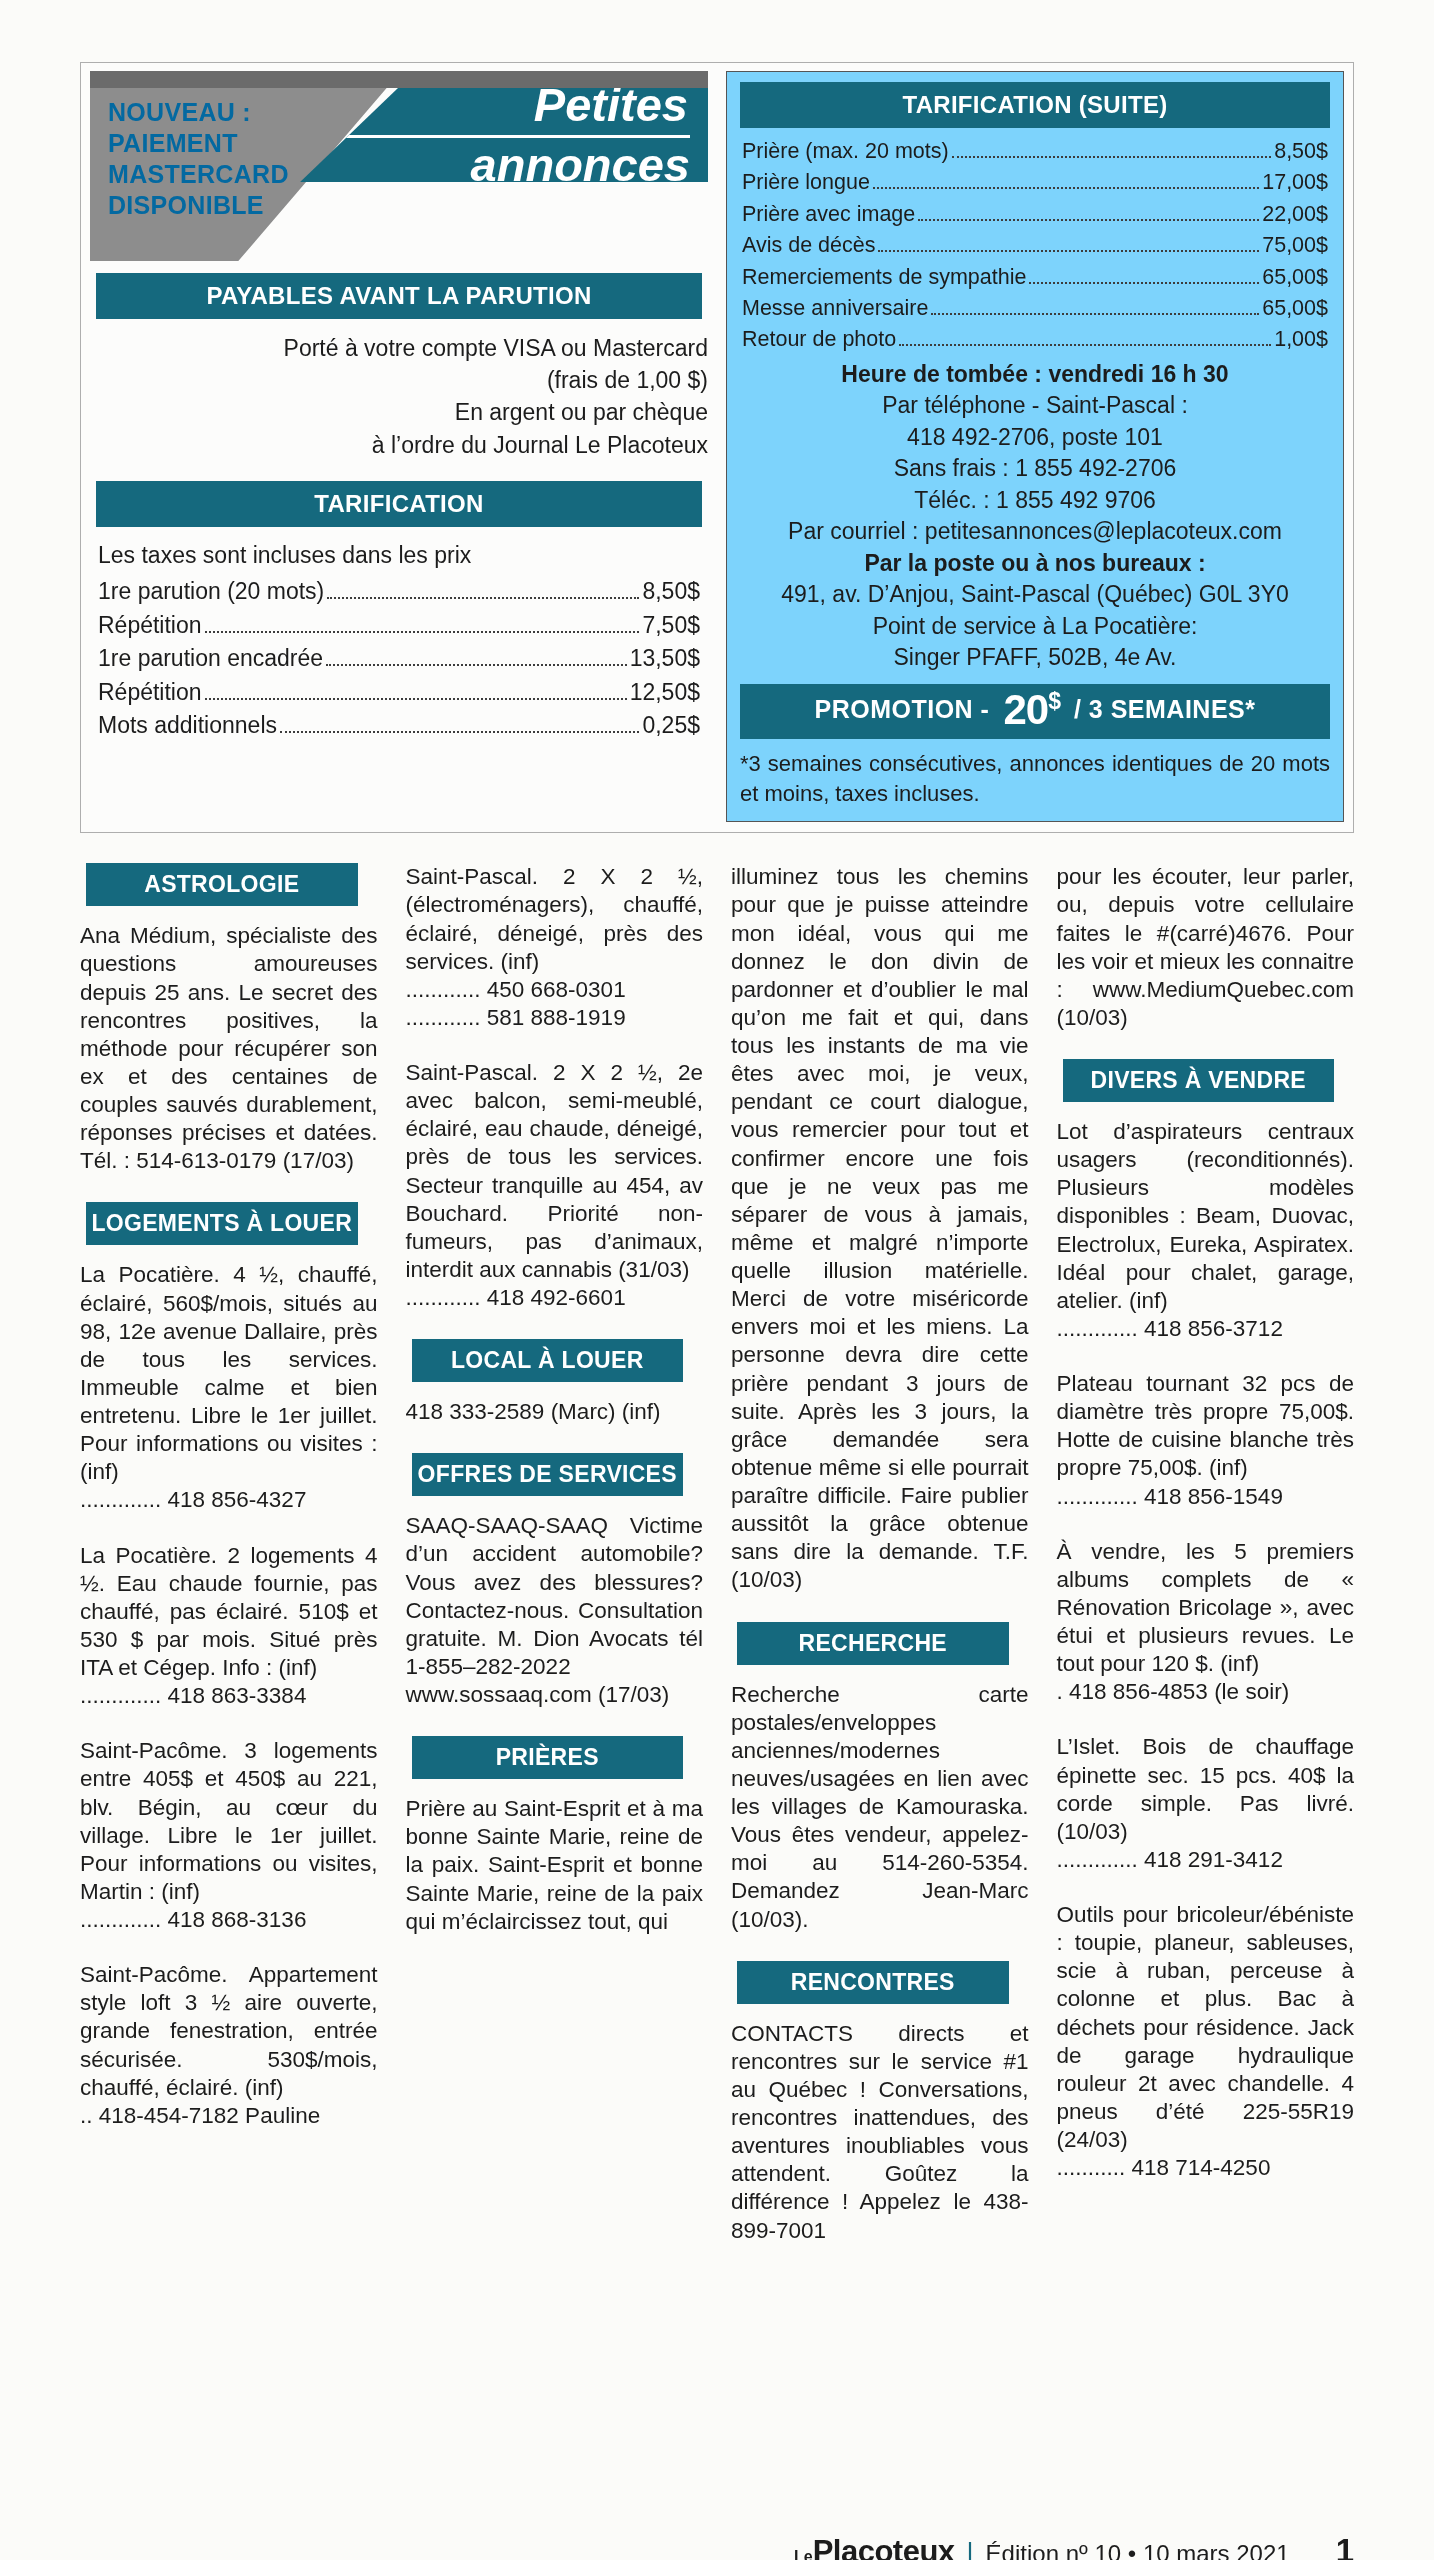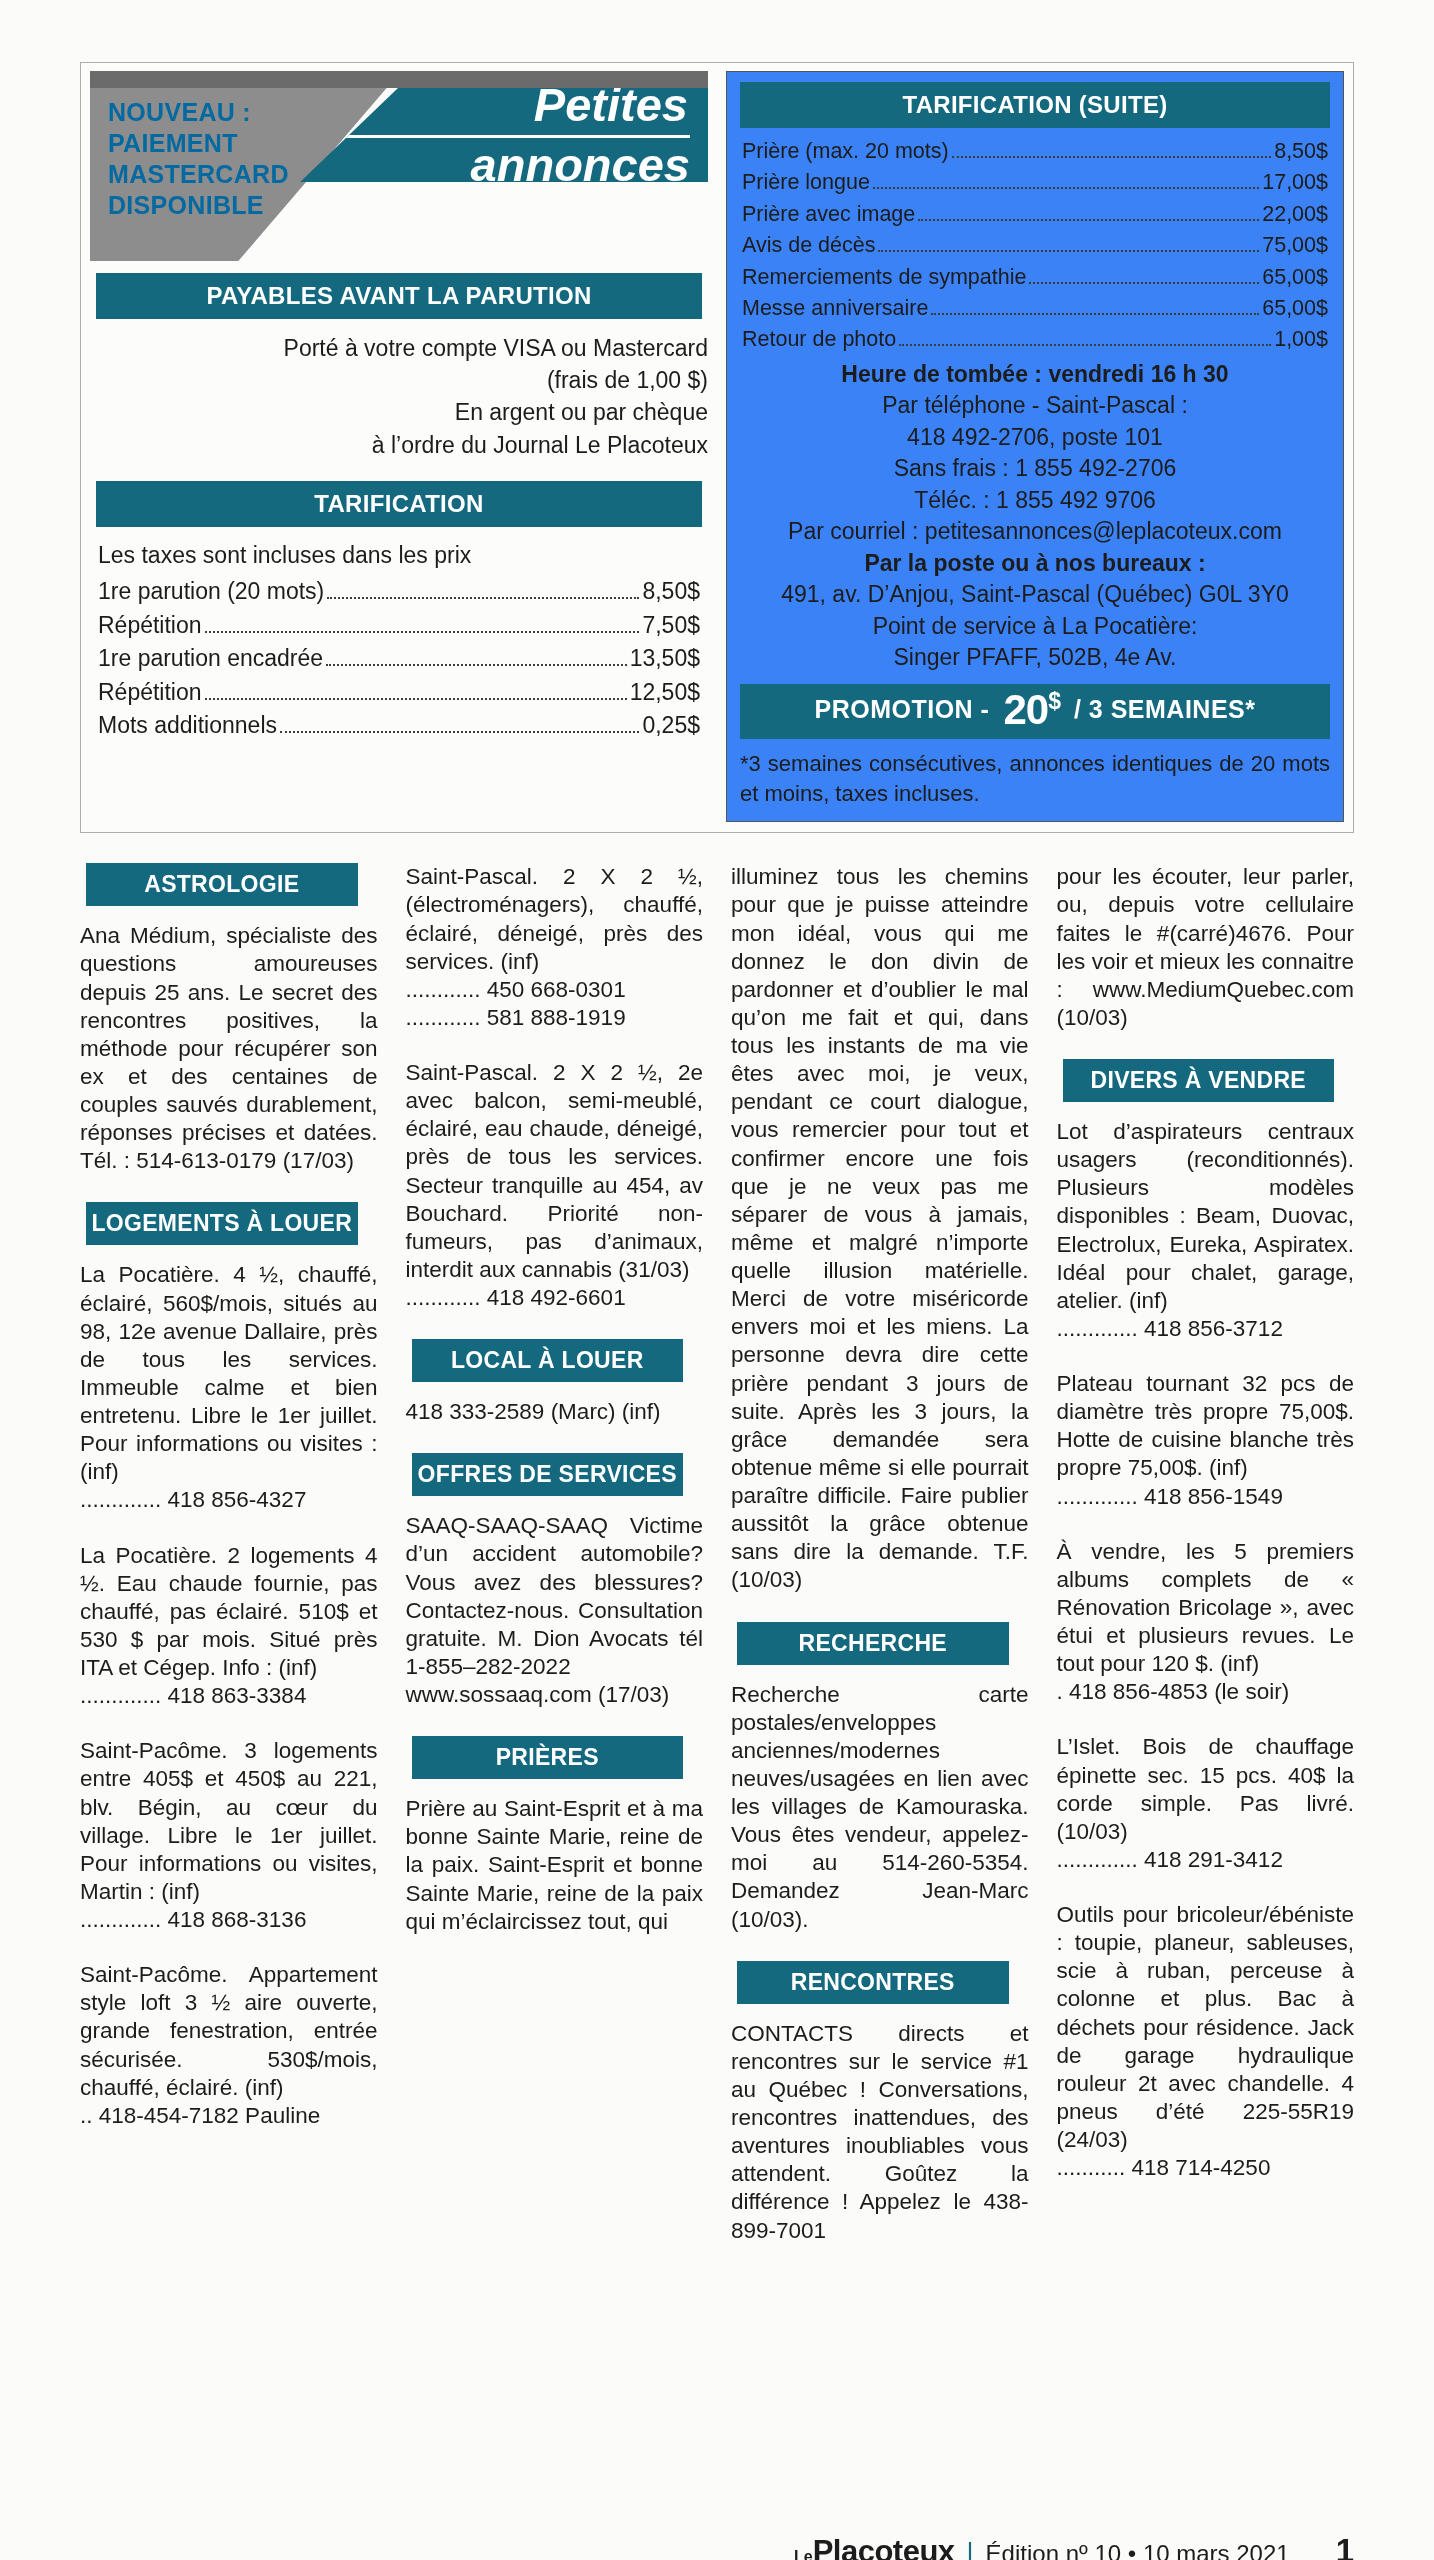--- a/index.html
+++ b/index.html
@@ -18,21 +18,21 @@
 
   
   .top-wrap{
     margin:62px 80px 0;
     border:1px solid #aeaeae;
     background:#fcfcfb;
     display:grid;grid-template-columns:1fr 1fr;gap:18px;
     padding:8px 9px 10px;
   }
   .top-left{display:flex;flex-direction:column;}
-  .top-right{border:1px solid #555;padding:10px 13px 12px;background:#3b82f6;}
+  .top-right{border:1px solid #555;padding:10px 13px 12px;background:#7dd3fc;}
 
   
   .banner{position:relative;height:190px;overflow:hidden;}
   .banner-gray{
     position:absolute;inset:0;background:var(--gray);
     clip-path:polygon(0 0,100% 0,100% 9%,48% 9%,24% 100%,0 100%);
   }
   .banner-strip{
     position:absolute;top:0;left:0;right:0;height:17px;background:#6b6b6b;
   }

